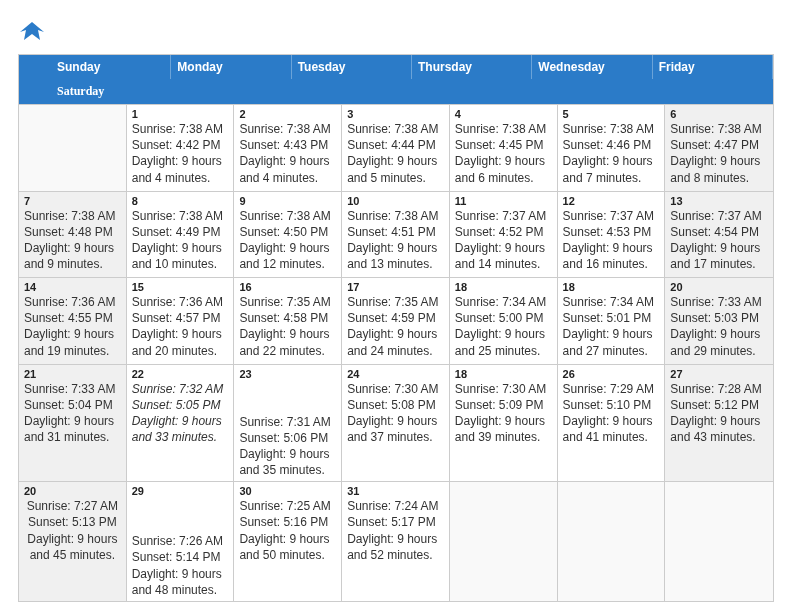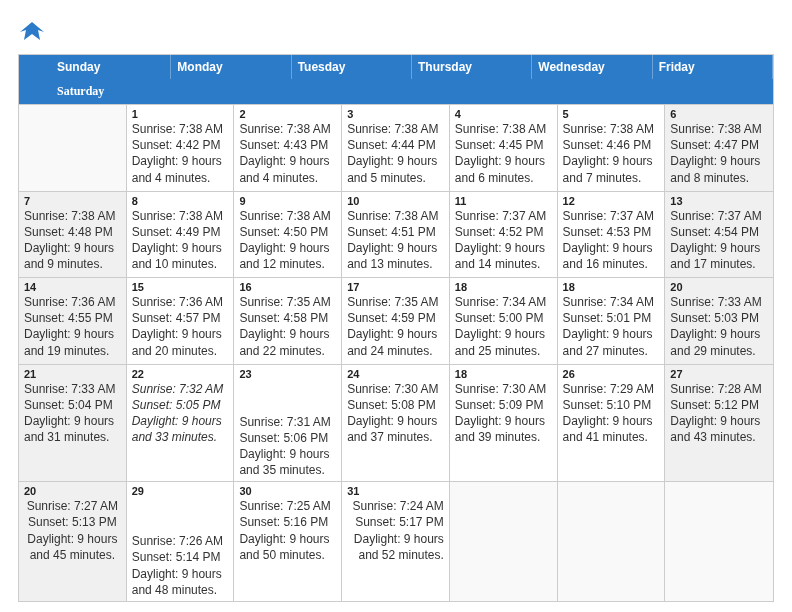--- a/index.html
+++ b/index.html
@@ -347,21 +347,21 @@
           </div>
           <div class="cal-cell">
             <div class="day-num">30</div>
             <div class="cell-text" style="white-space: pre-line;">Sunrise: 7:25 AM
 Sunset: 5:16 PM
 Daylight: 9 hours
 and 50 minutes.</div>
           </div>
           <div class="cal-cell">
             <div class="day-num">31</div>
-            <div class="cell-text" style="white-space: pre-line; text-align: right;">Sunrise: 7:24 AM
+            <div class="cell-text" style="white-space: pre-line;">Sunrise: 7:24 AM
 Sunset: 5:17 PM
 Daylight: 9 hours
 and 52 minutes.</div>
           </div>
           <div class="cal-cell empty"></div>
           <div class="cal-cell empty"></div>
           <div class="cal-cell empty"></div>
         </div>
       </div>
   </div>

